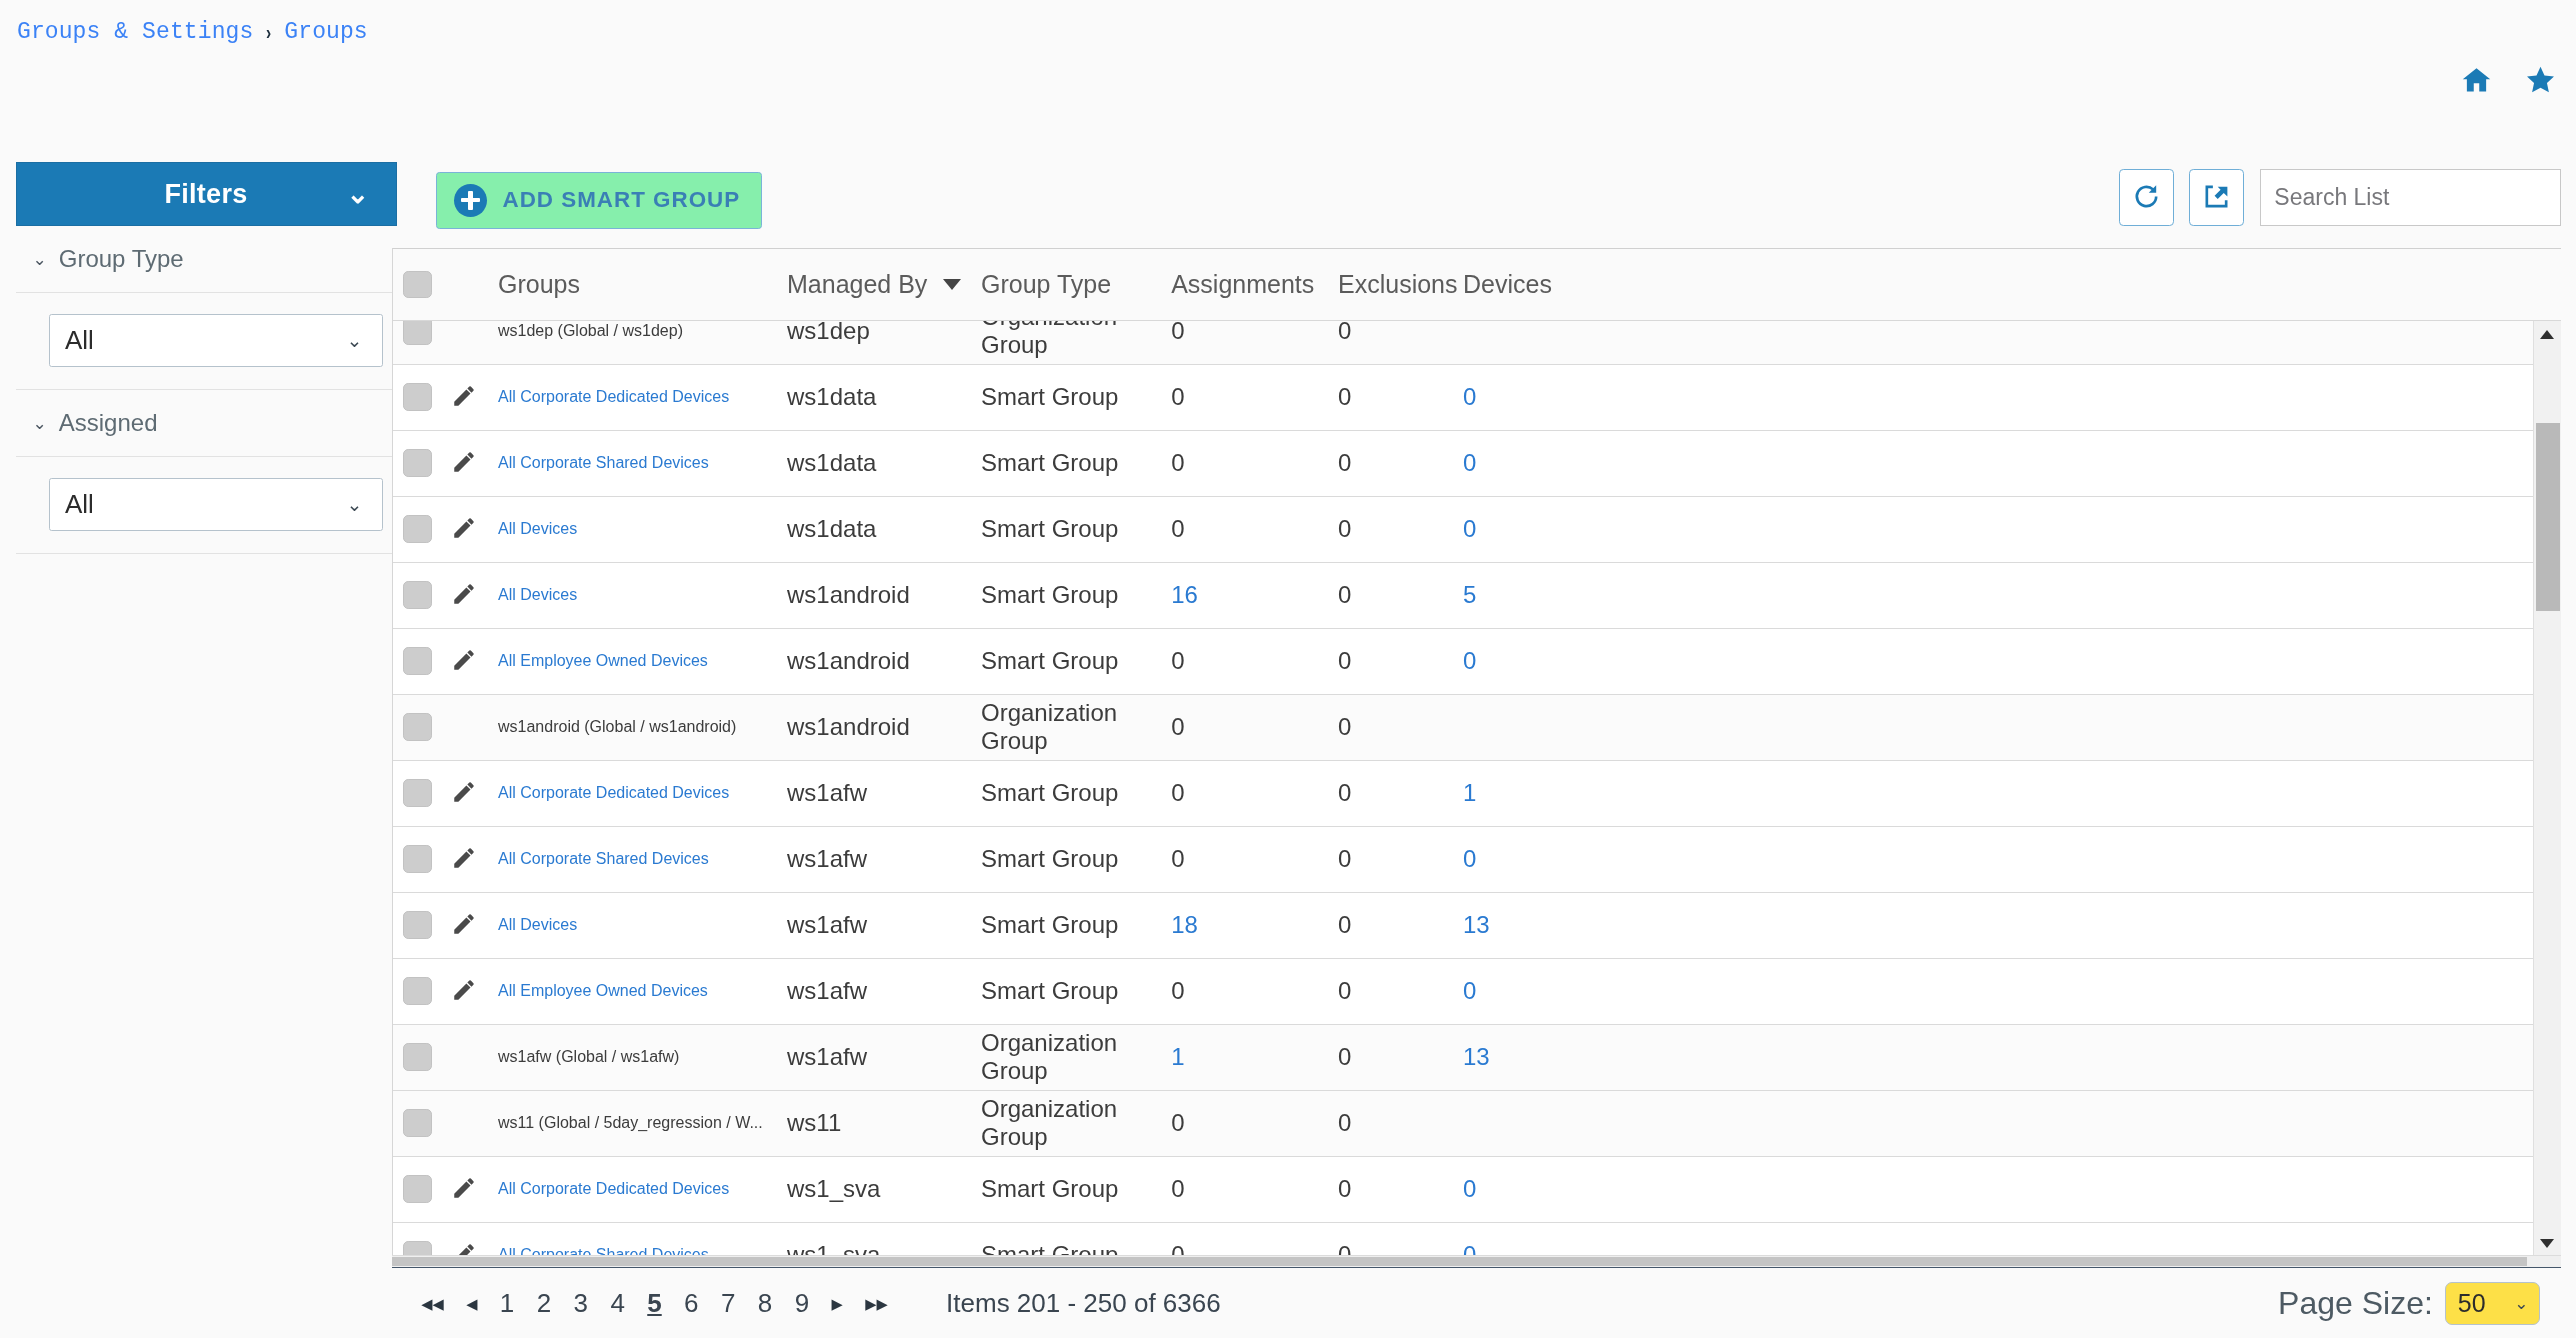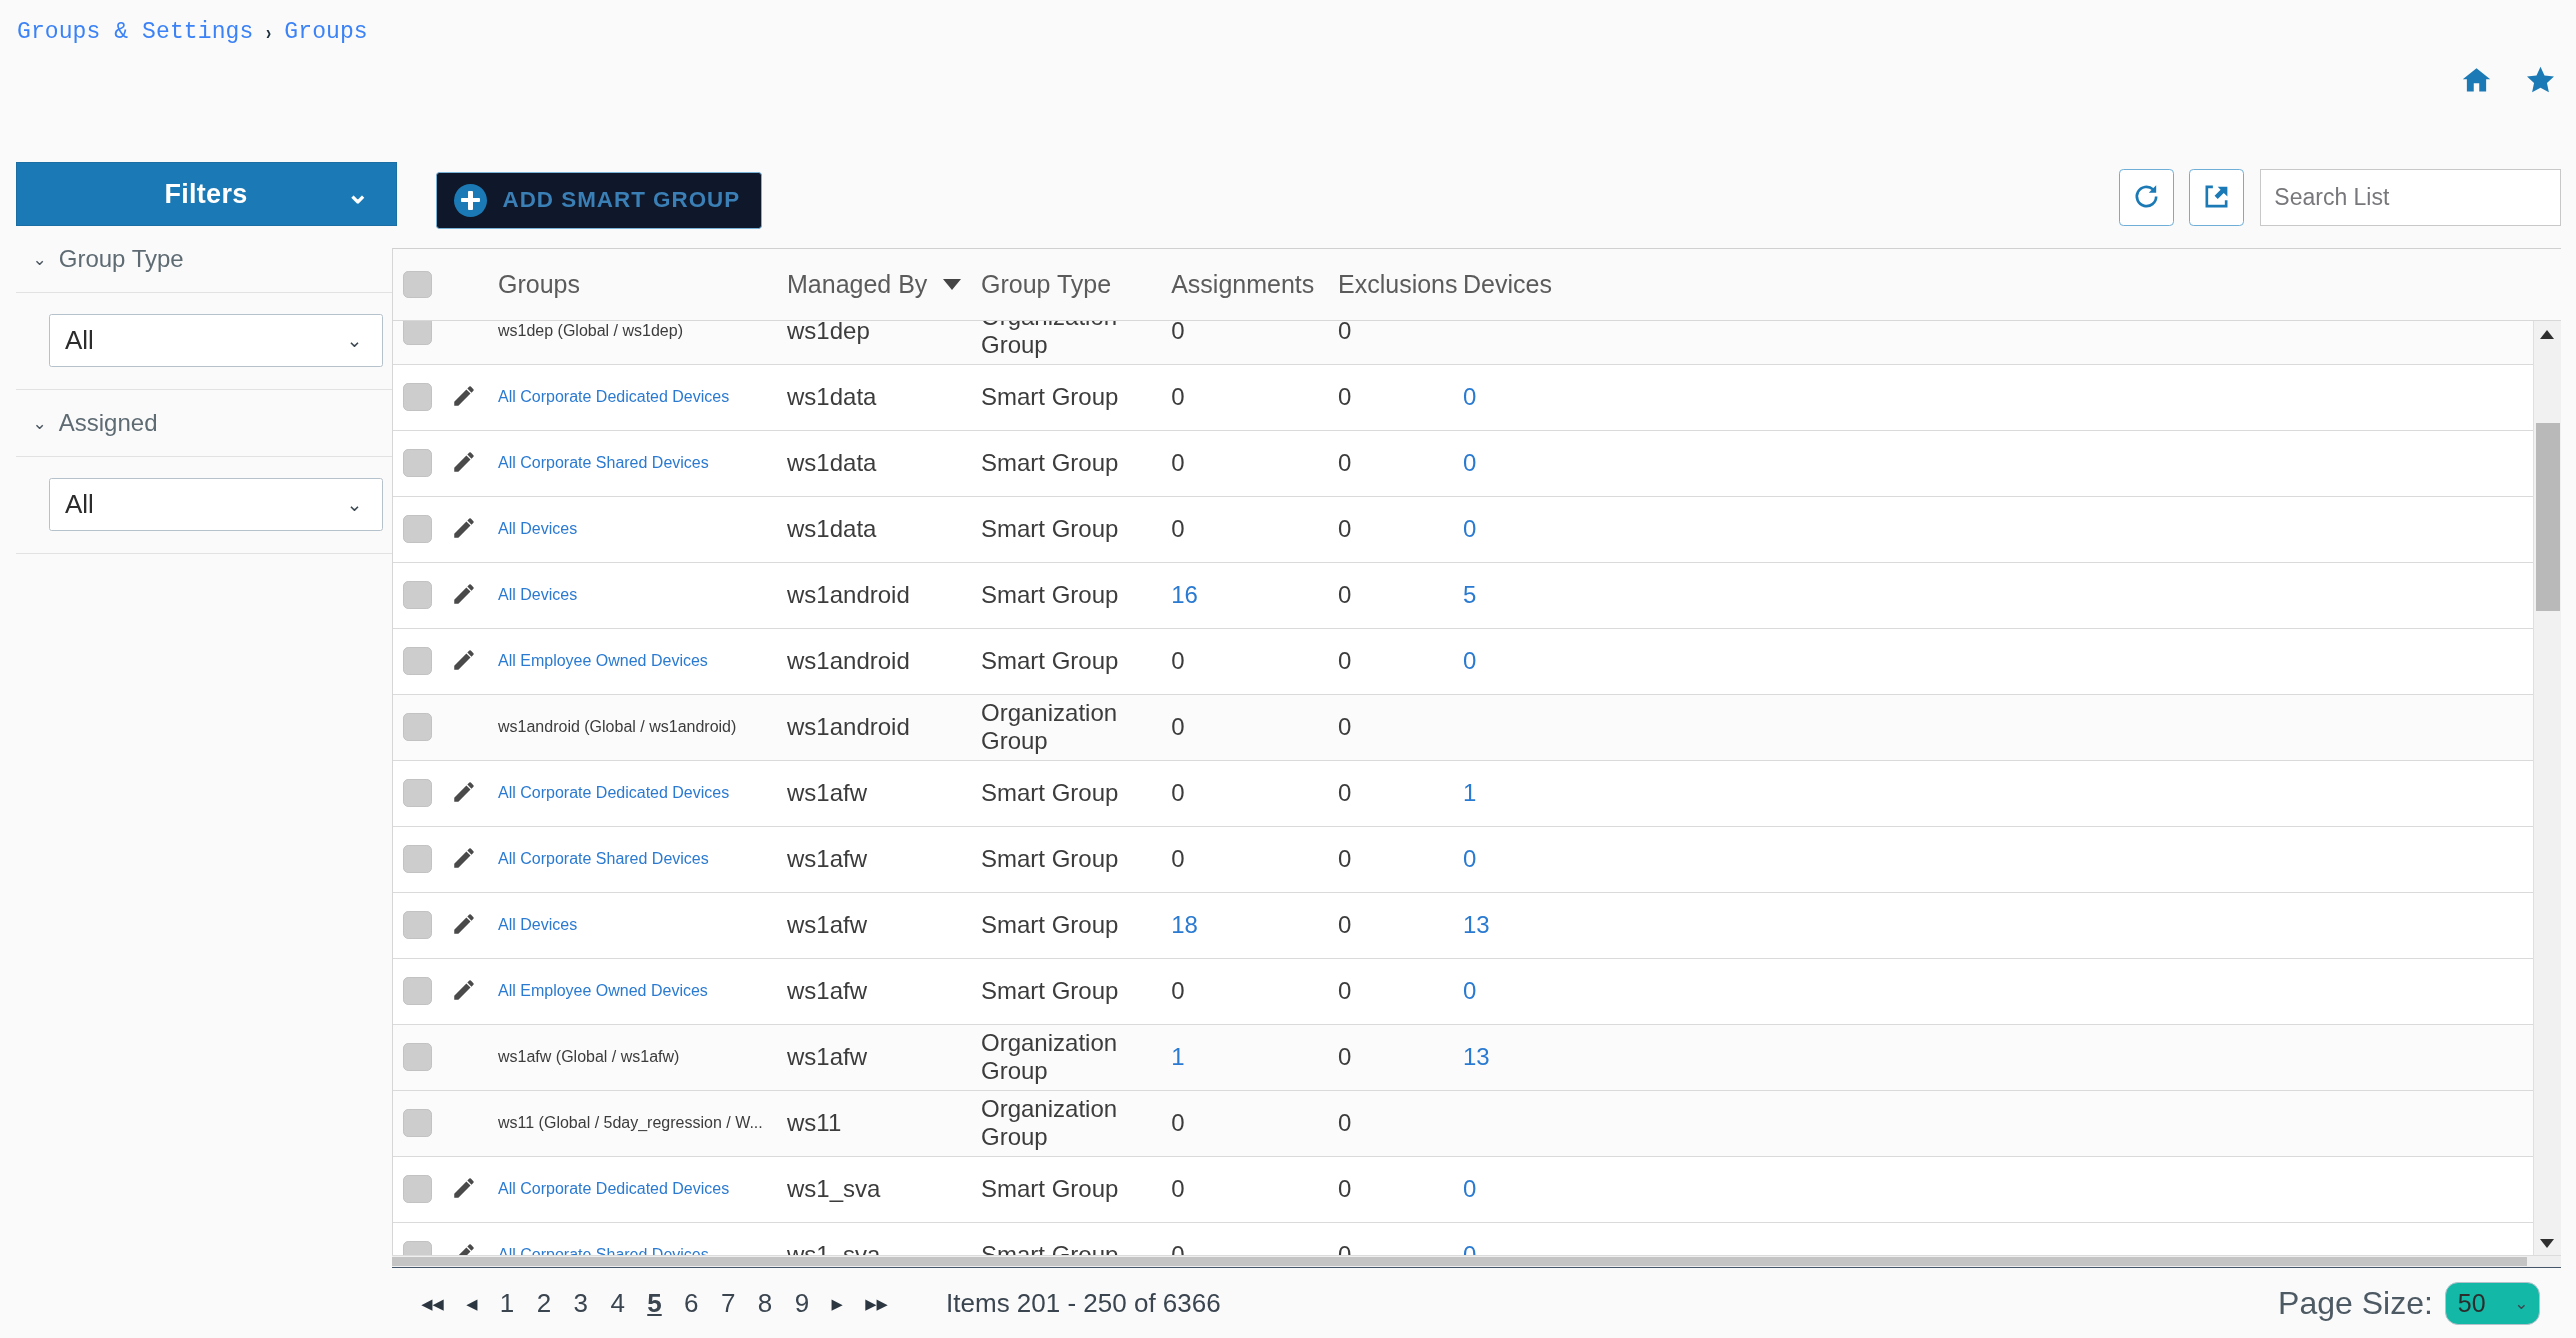--- a/index.html
+++ b/index.html
@@ -52,21 +52,21 @@
     border:0.9px solid #b5c2cc; border-radius:2.6px;
     display:flex; align-items:center; padding:0 15.5px;
     font-size:26px; color:#2c2c2c; position:relative;
   }
   .filter-select .caret { position:absolute; right:19px; color:#3b4852; font-size:19px; }
 
   
   .toolbar { position:absolute; left:405px; top:169px; right:15.5px; height:64px; }
   .add-btn {
     position:absolute; left:31px; top:2.6px;
-    height:57px; border:1.7px solid #7ab3d8; border-radius:3.4px; background:#0f172a;
+    height:57px; border:1.7px solid #7ab3d8; border-radius:3.4px; background:#86efac;
     display:flex; align-items:center; gap:15.5px; padding:0 20.7px 0 17px;
     color:#3a7fb5; font-size:22.4px; font-weight:600; letter-spacing:1px;
   }
   .plus-circle {
     width:33px; height:33px; border-radius:50%; background:#1b7ab5;
     display:flex; align-items:center; justify-content:center; flex:0 0 auto;
   }
   .plus-circle::before { content:""; position:absolute; width:19px; height:4.3px; background:#fff; border-radius:0.9px; }
   .plus-circle::after  { content:""; position:absolute; width:4.3px; height:19px; background:#fff; border-radius:0.9px; }
   .plus-wrap { position:relative; width:33px; height:33px; display:flex; align-items:center; justify-content:center; }
@@ -150,21 +150,21 @@
     display:flex; align-items:center; padding:0 20.7px 0 15.5px;
   }
   .pg { display:flex; align-items:center; gap:22.4px; padding-left:13.8px; }
   .pg-num { font-size:26px; color:#3a4550; }
   .pg-num.active { text-decoration:underline; font-weight:600; }
   .pg-arrow { font-size:22.4px; color:#2b3640; display:flex; align-items:center; }
   .pg-items { font-size:26px; color:#3a4550; margin-left:36px; }
   .pg-right { margin-left:auto; display:flex; align-items:center; gap:12px; }
   .pg-right .lbl { font-size:32px; color:#4d5a63; }
   .pgsize {
-    height:43px; min-width:95px; border:0.9px solid #b5c2cc; background:#14b8a6; border-radius:13px;
+    height:43px; min-width:95px; border:0.9px solid #b5c2cc; background:#fde047; border-radius:7px;
     display:flex; align-items:center; justify-content:space-between; padding:0 10.3px 0 12px;
     font-size:25px; color:#2c2c2c; gap:13.8px;
   }
   .pgsize .caret { font-size:17px; color:#3b4852; }
 </style>
 </head>
 <body>
 
 <div class="page">
 

